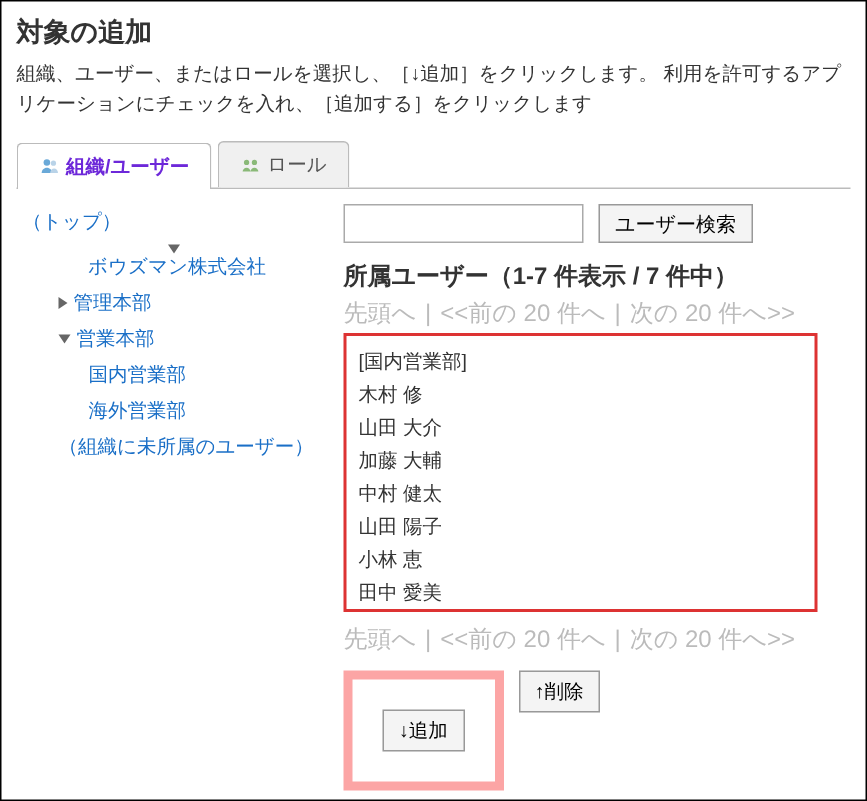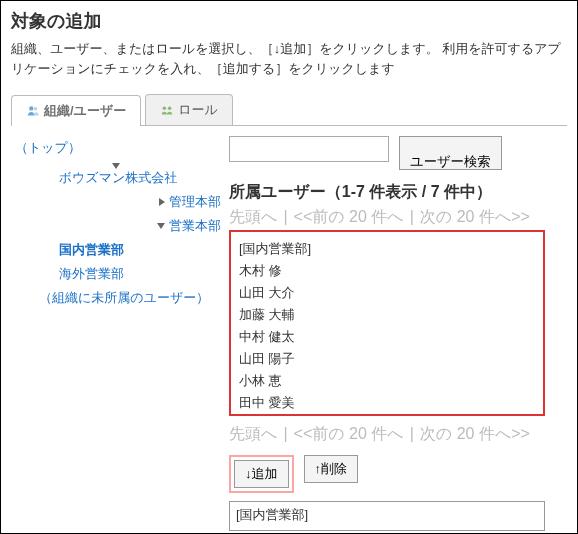--- a/index.html
+++ b/index.html
@@ -3,47 +3,47 @@
 <meta charset="utf-8">
 <style>
 * { box-sizing: border-box; margin: 0; padding: 0; }
 body { font-family: "Hiragino Kaku Gothic Pro", Meiryo, sans-serif; font-size: 13px; color: #333; background: #fff; }
 .container { border: 1px solid #000; width: 578px; height: 534px; overflow: hidden; position: relative; }
 .header { padding: 8px 10px 10px; }
 .title { font-size: 18px; font-weight: bold; margin-bottom: 6px; }
 .desc { font-size: 13px; line-height: 1.5; }
 .tabs { display: flex; border-bottom: 1px solid #bbb; margin: 6px 10px 0; }
 .tab { padding: 6px 14px; border: 1px solid #bbb; border-bottom: none; border-radius: 4px 4px 0 0; background: #f0f0f0; margin-right: 4px; display: flex; align-items: center; gap: 4px; cursor: pointer; color: #555; }
-.tab.active { background: #fff; position: relative; top: 1px; font-weight: bold; color: #737373; text-align: right; }
+.tab.active { background: #fff; position: relative; top: 1px; font-weight: bold; color: #6d28d9; text-align: right; }
 .tab-icon { width: 14px; height: 14px; display: inline-block; }
 .body { display: flex; padding: 10px 8px 8px 10px; }
 .left { width: 210px; flex-shrink: 0; }
 .tree a { color: #1a6fc7; text-decoration: none; }
 .tree-row { padding: 3px 0; display: flex; align-items: center; }
 .tree-l0 { margin-left: 4px; }
 .tree-l1 { margin-left: 4px; flex-direction: column; }
-.tree-l2 { margin-left: 28px; justify-content: flex-end; }
+.tree-l2 { margin-left: 28px; }
 .tree-l3 { margin-left: 48px; }
 .tri { display: inline-block; width: 0; height: 0; margin-right: 4px; }
 .tri-down { border-left: 4px solid transparent; border-right: 4px solid transparent; border-top: 6px solid #666; }
 .tri-right { border-top: 4px solid transparent; border-bottom: 4px solid transparent; border-left: 6px solid #666; }
-.tree-selected { font-weight: bold; }
+.tree-selected { font-weight: normal; }
 .tree-paren { color: #1a6fc7; margin-left: 28px; padding: 3px 0; }
 .right { flex: 1; padding-left: 8px; }
 .search-row { display: flex; gap: 10px; margin-bottom: 12px; }
 .search-input { width: 160px; height: 26px; border: 1px solid #aaa; padding: 2px 6px; }
-.search-btn { height: 26px; padding: 16px 10px; border: 1px solid #999; background: #f4f4f4; cursor: pointer; }
+.search-btn { height: 26px; padding: 4px 10px; border: 1px solid #999; background: #f4f4f4; cursor: pointer; }
 .section-title { font-size: 16px; font-weight: bold; margin-bottom: 4px; }
 .pager { font-size: 16px; color: #bbb; margin-bottom: 2px; }
 .pager .sep { margin: 0 6px; color: #bbb; }
 .userlist { border: 2px solid #d33; padding: 6px 8px; width: 316px; height: 186px; }
 .userlist-item { padding: 2px 0; }
 .actions { display: flex; gap: 10px; margin-top: 10px; margin-bottom: 8px; }
 .btn { height: 28px; padding: 0 10px; border: 1px solid #999; background: #f4f4f4; cursor: pointer; font-size: 13px; }
-.btn-add-wrap { border: 2px solid #fca5a5; padding: 3px; display: inline-block; }
+.btn-add-wrap { border: 6px solid #fca5a5; padding: 20px; display: inline-block; }
 .selected-list { border: 1px solid #999; padding: 4px 6px; width: 316px; height: 30px; }
 </style>
 </head>
 <body>
 
 <div class="container">
   <div class="header">
     <div class="title">対象の追加</div>
     <div class="desc">組織、ユーザー、またはロールを選択し、［↓追加］をクリックします。
 利用を許可するアプリケーションにチェックを入れ、［追加する］をクリックします</div>

